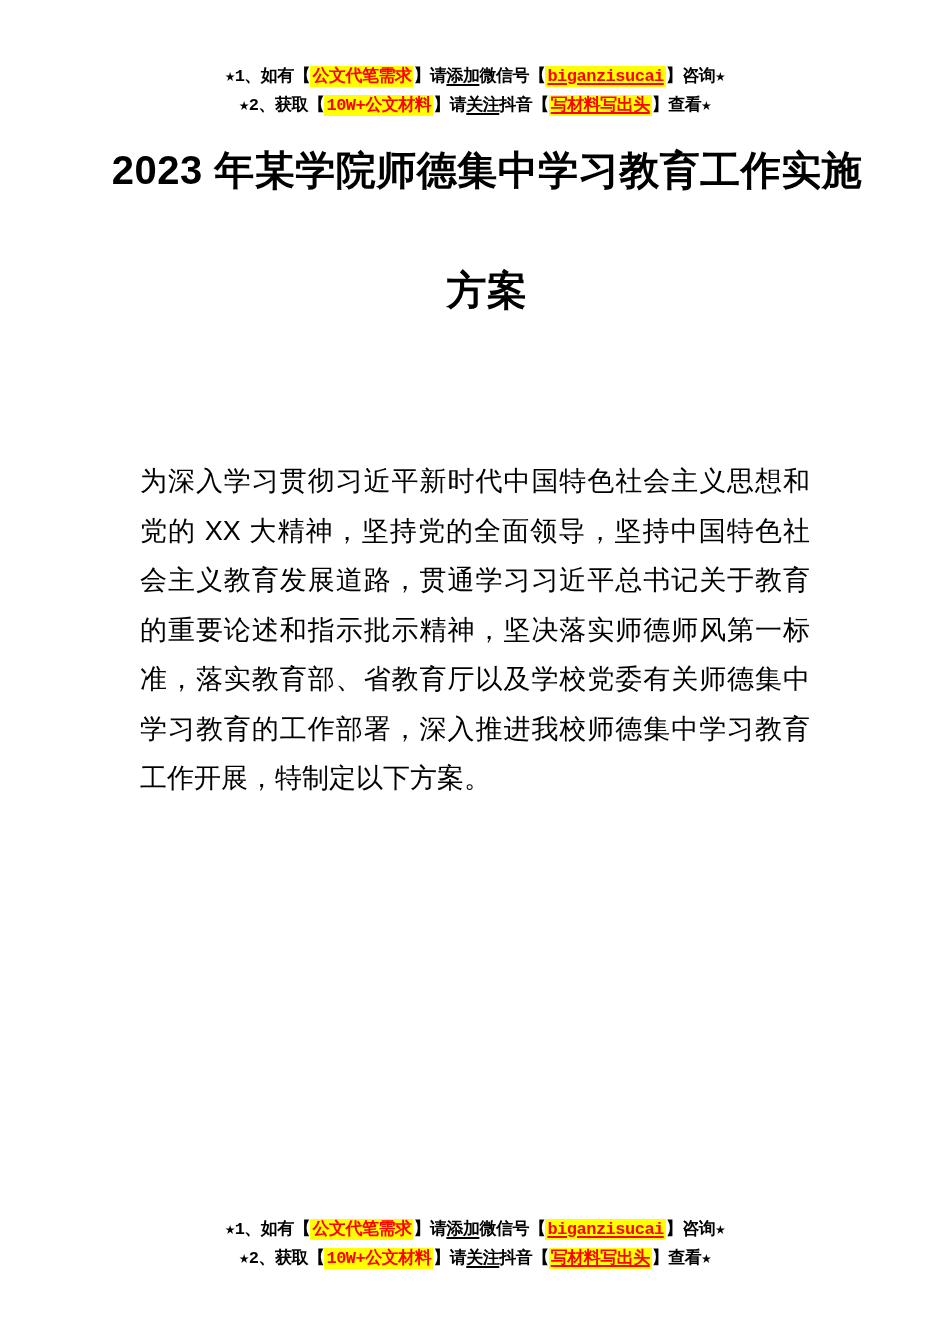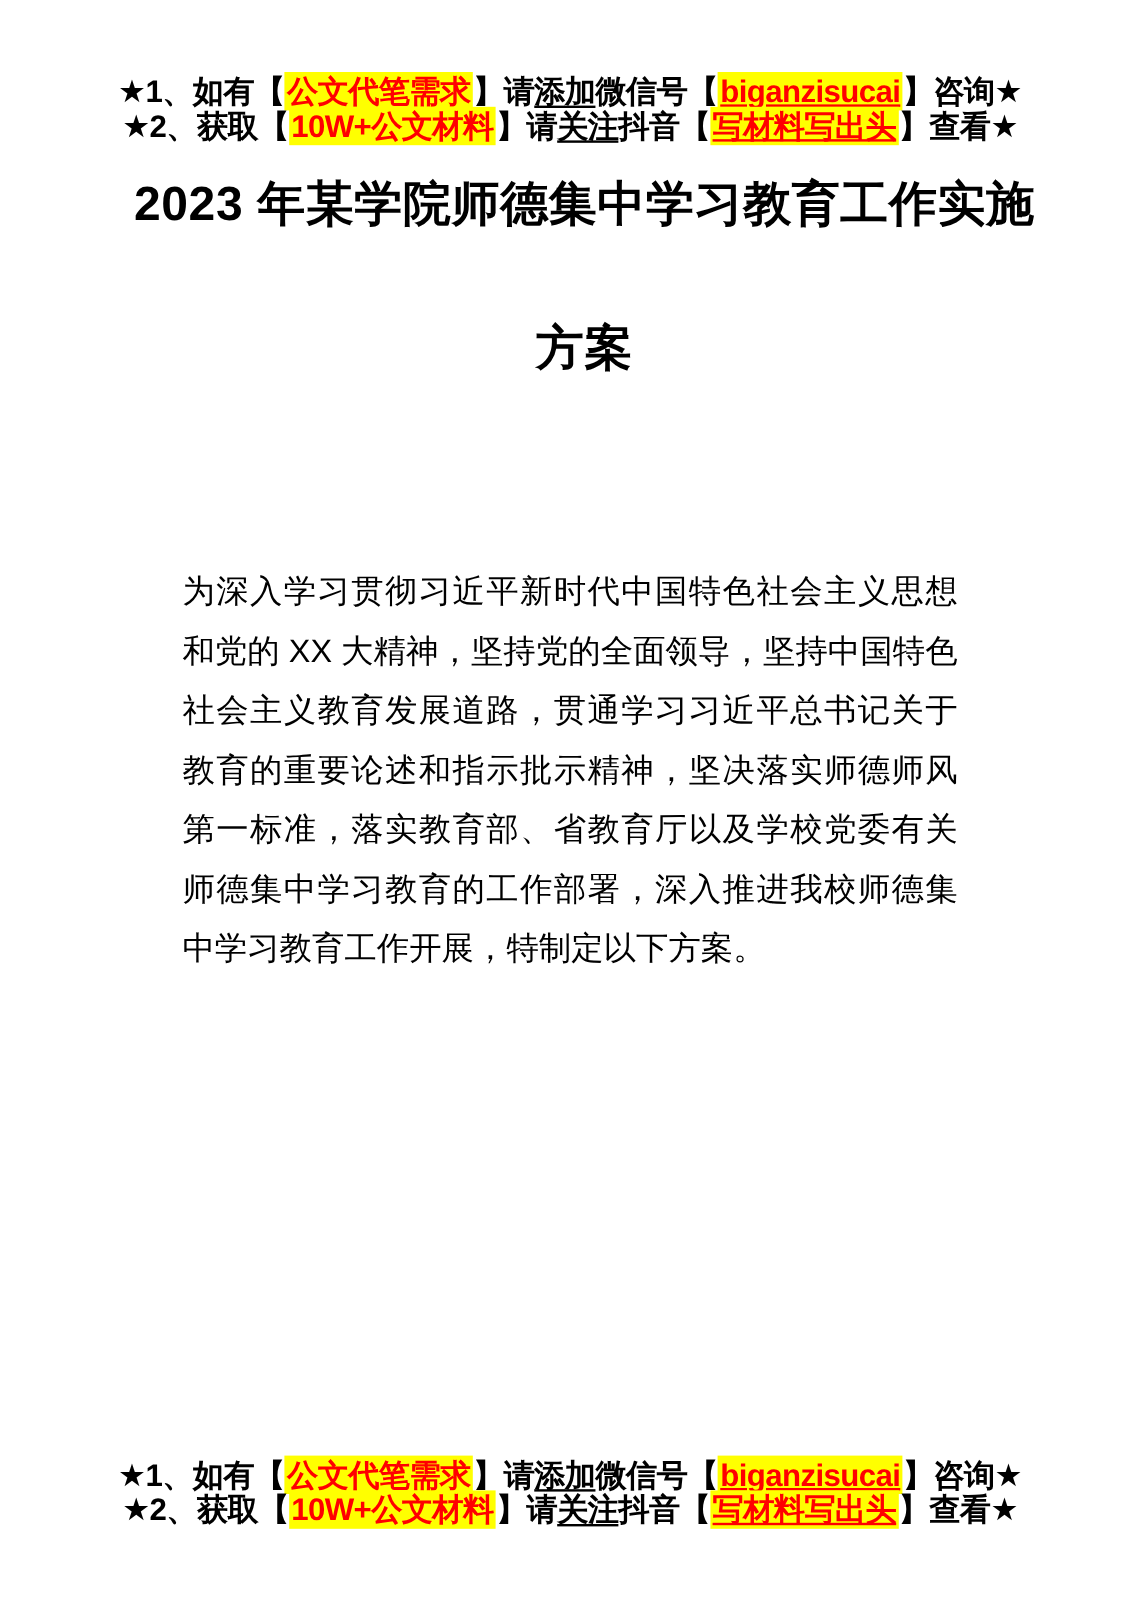--- a/index.html
+++ b/index.html
@@ -16,24 +16,25 @@
     overflow: hidden;
   }
 
   
   .banner {
     position: absolute;
     left: 0;
     width: 100%;
     text-align: center;
     font-weight: bold;
-    font-size: 26px;
+    font-size: 17px;
     line-height: 29px;
     letter-spacing: -0.5px;
     white-space: nowrap;
+    font-family: Liberation Mono, monospace;
   }
   .banner-top { top: 62px; }
   .banner-bottom { top: 1215px; }
   .hl {
     color: #ff0000;
     background: #ffff00;
     padding: 1px 2px;
   }
   .u {
     text-decoration: underline;
@@ -65,21 +66,21 @@
   
   .content {
     position: absolute;
     top: 457px;
     left: 140px;
     width: 670px;
     font-size: 27px;
     line-height: 49.5px;
   }
   .para {
-    margin: 12px;
+    margin: 0;
     text-align: justify;
     text-justify: inter-character;
   }
   .para-continued { text-align-last: justify; }
   .section-heading {
     margin: 52px 0 51px 0;
     font-size: 27px;
     font-weight: normal;
     line-height: 49.5px;
   }

